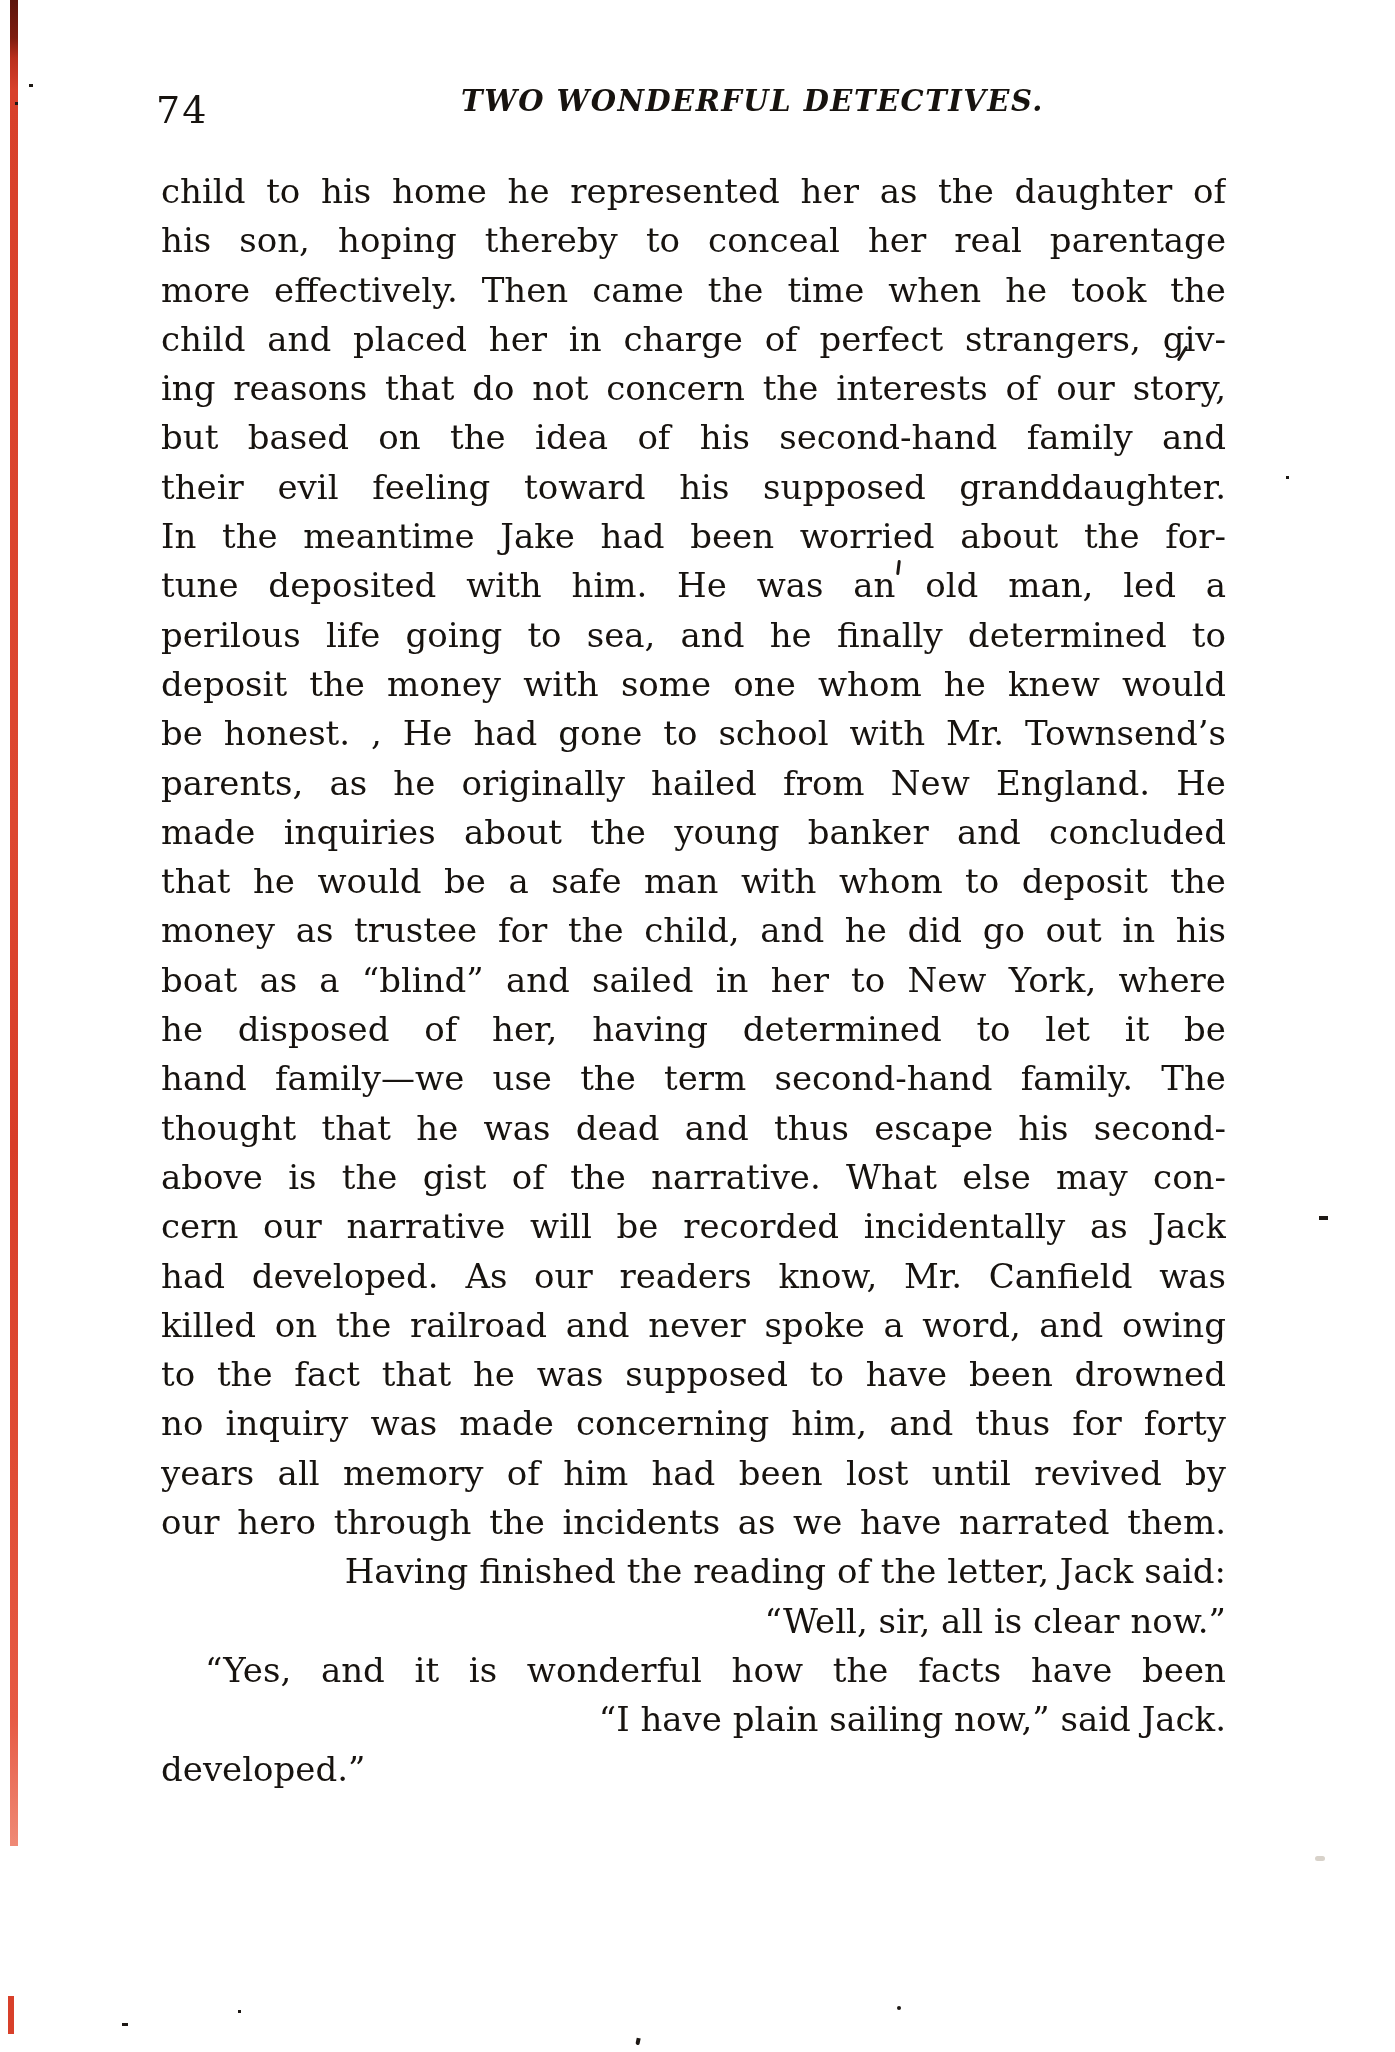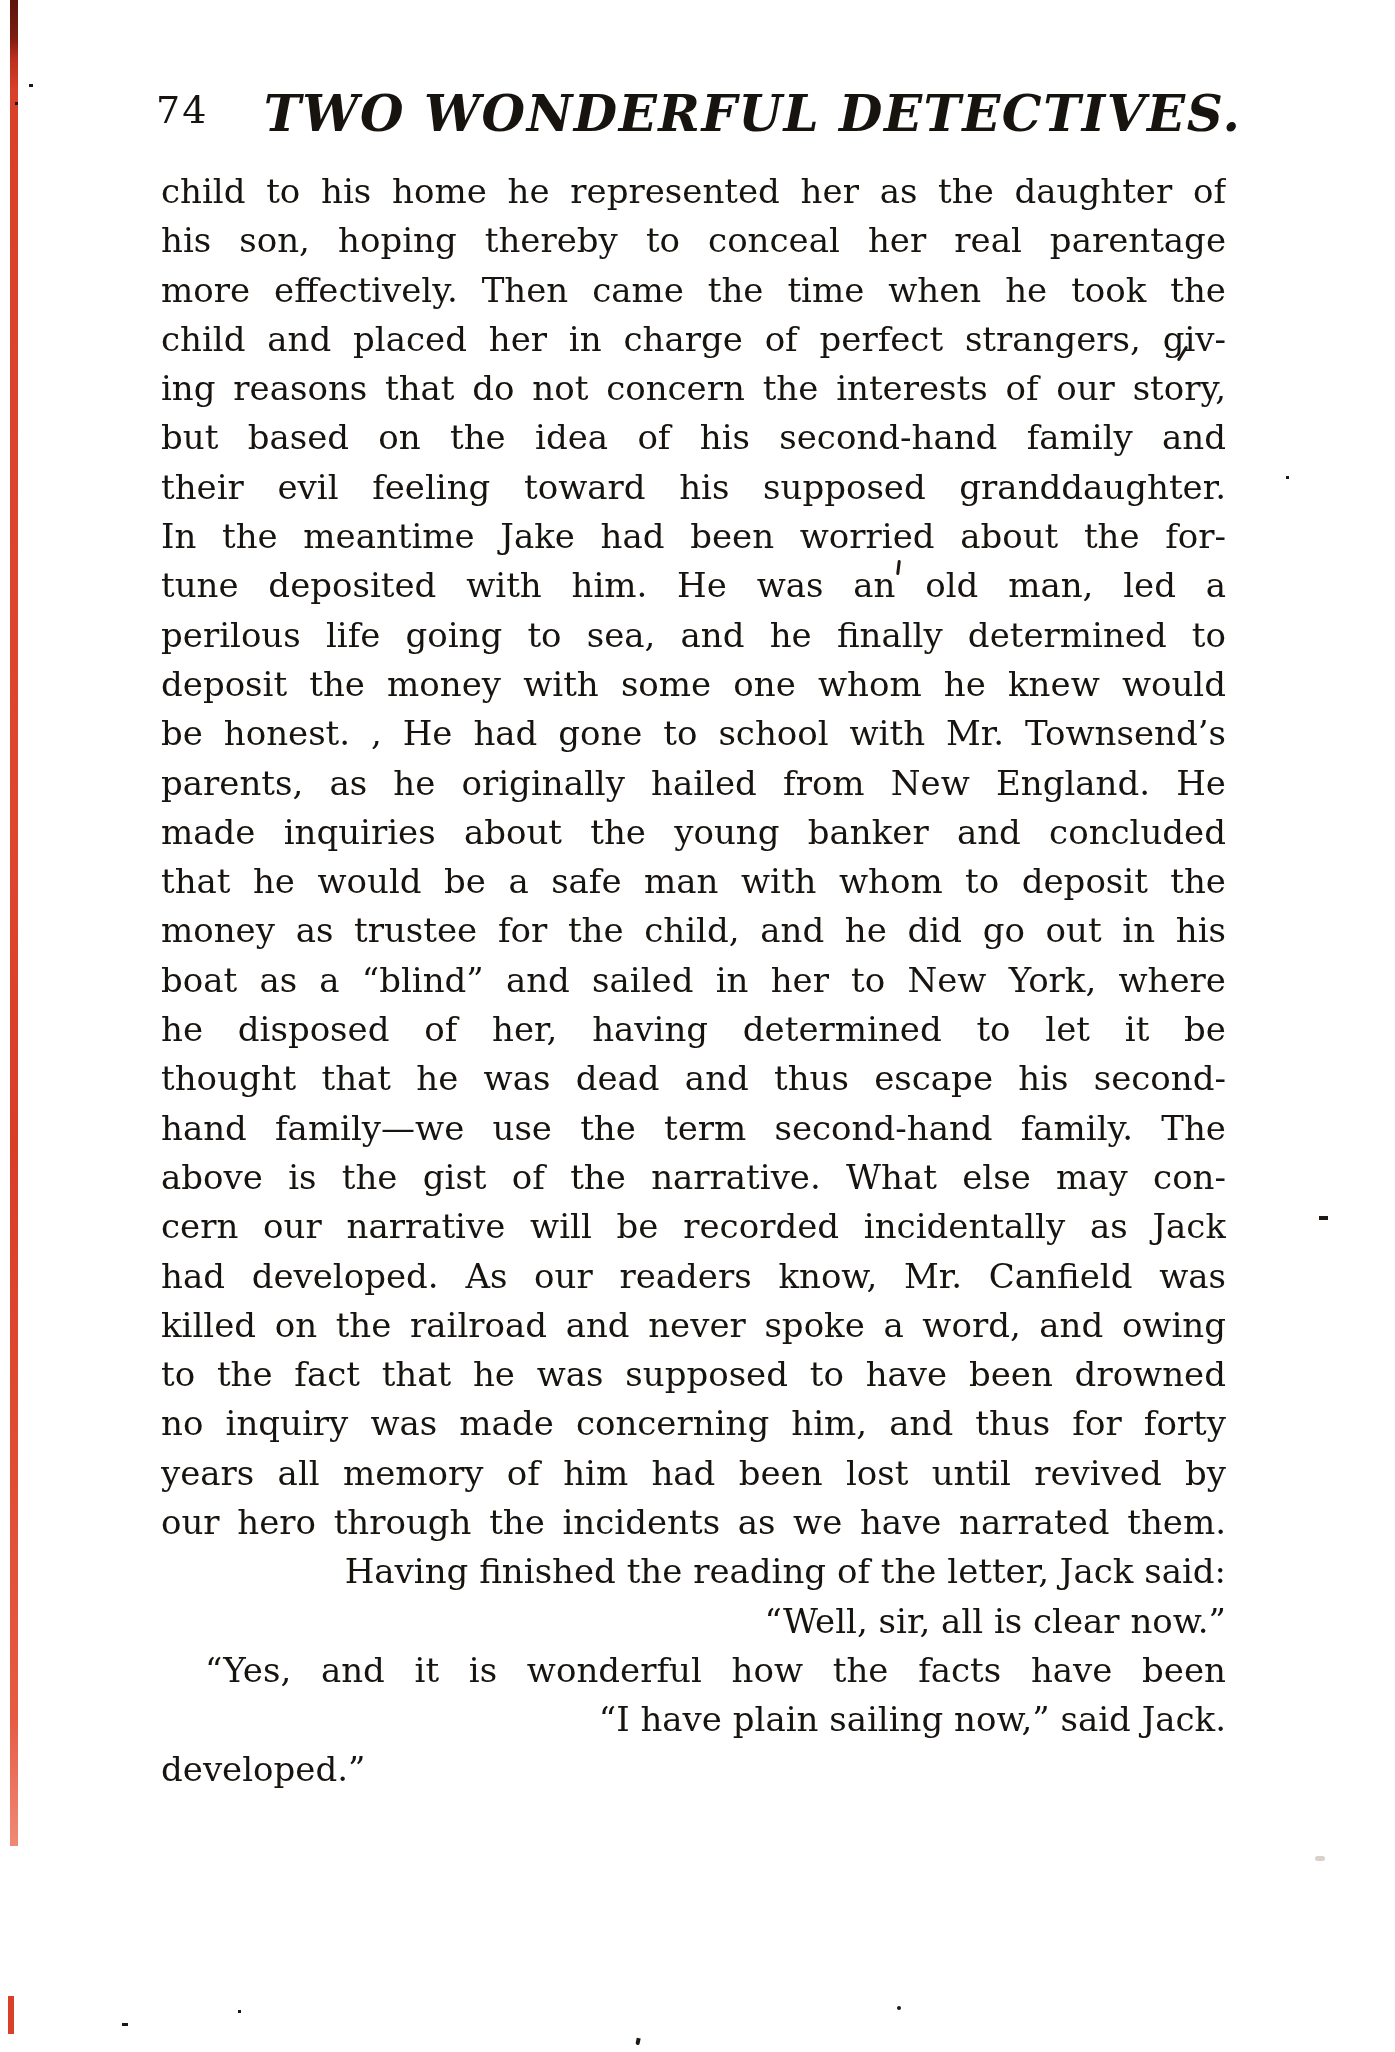--- a/index.html
+++ b/index.html
@@ -34,21 +34,21 @@
     font-size: 38px;
     letter-spacing: 2px;
   }
   .running-title {
     position: absolute;
     left: 220px; top: 84px;
     width: 1065px;
     text-align: center;
     font-style: italic;
     font-weight: bold;
-    font-size: 50px;
+    font-size: 29px;
     letter-spacing: 1.5px;
     white-space: nowrap;
   }
   .body-text {
     position: absolute;
     left: 161px; top: 167px;
     width: 1065px;
     font-size: 34px;
     line-height: 49.3px;
   }
@@ -94,22 +94,22 @@
       <div class="line just">tune deposited with him.  He was an old man, led a</div>
       <div class="line just">perilous life going to sea, and he finally determined to</div>
       <div class="line just">deposit the money with some one whom he knew would</div>
       <div class="line just">be honest. , He had gone to school with Mr. Townsend’s</div>
       <div class="line just">parents, as he originally hailed from New England.  He</div>
       <div class="line just">made inquiries about the young banker and concluded</div>
       <div class="line just">that he would be a safe man with whom to deposit the</div>
       <div class="line just">money as trustee for the child, and he did go out in his</div>
       <div class="line just">boat as a “blind” and sailed in her to New York, where</div>
       <div class="line just">he disposed of her, having determined to let it be</div>
+      <div class="line just">hand family—we use the term second-hand family.  The</div>
       <div class="line just">thought that he was dead and thus escape his second-</div>
-      <div class="line just">hand family—we use the term second-hand family.  The</div>
       <div class="line just">above is the gist of the narrative.  What else may con-</div>
       <div class="line just">cern our narrative will be recorded incidentally as Jack</div>
       <div class="line just">had developed.  As our readers know, Mr. Canfield was</div>
       <div class="line just">killed on the railroad and never spoke a word, and owing</div>
       <div class="line just">to the fact that he was supposed to have been drowned</div>
       <div class="line just">no inquiry was made concerning him, and thus for forty</div>
       <div class="line just">years all memory of him had been lost until revived by</div>
       <div class="line just">our hero through the incidents as we have narrated them.</div>
       <div class="line indent">Having finished the reading of the letter, Jack said:</div>
       <div class="line indent">“Well, sir, all is clear now.”</div>

